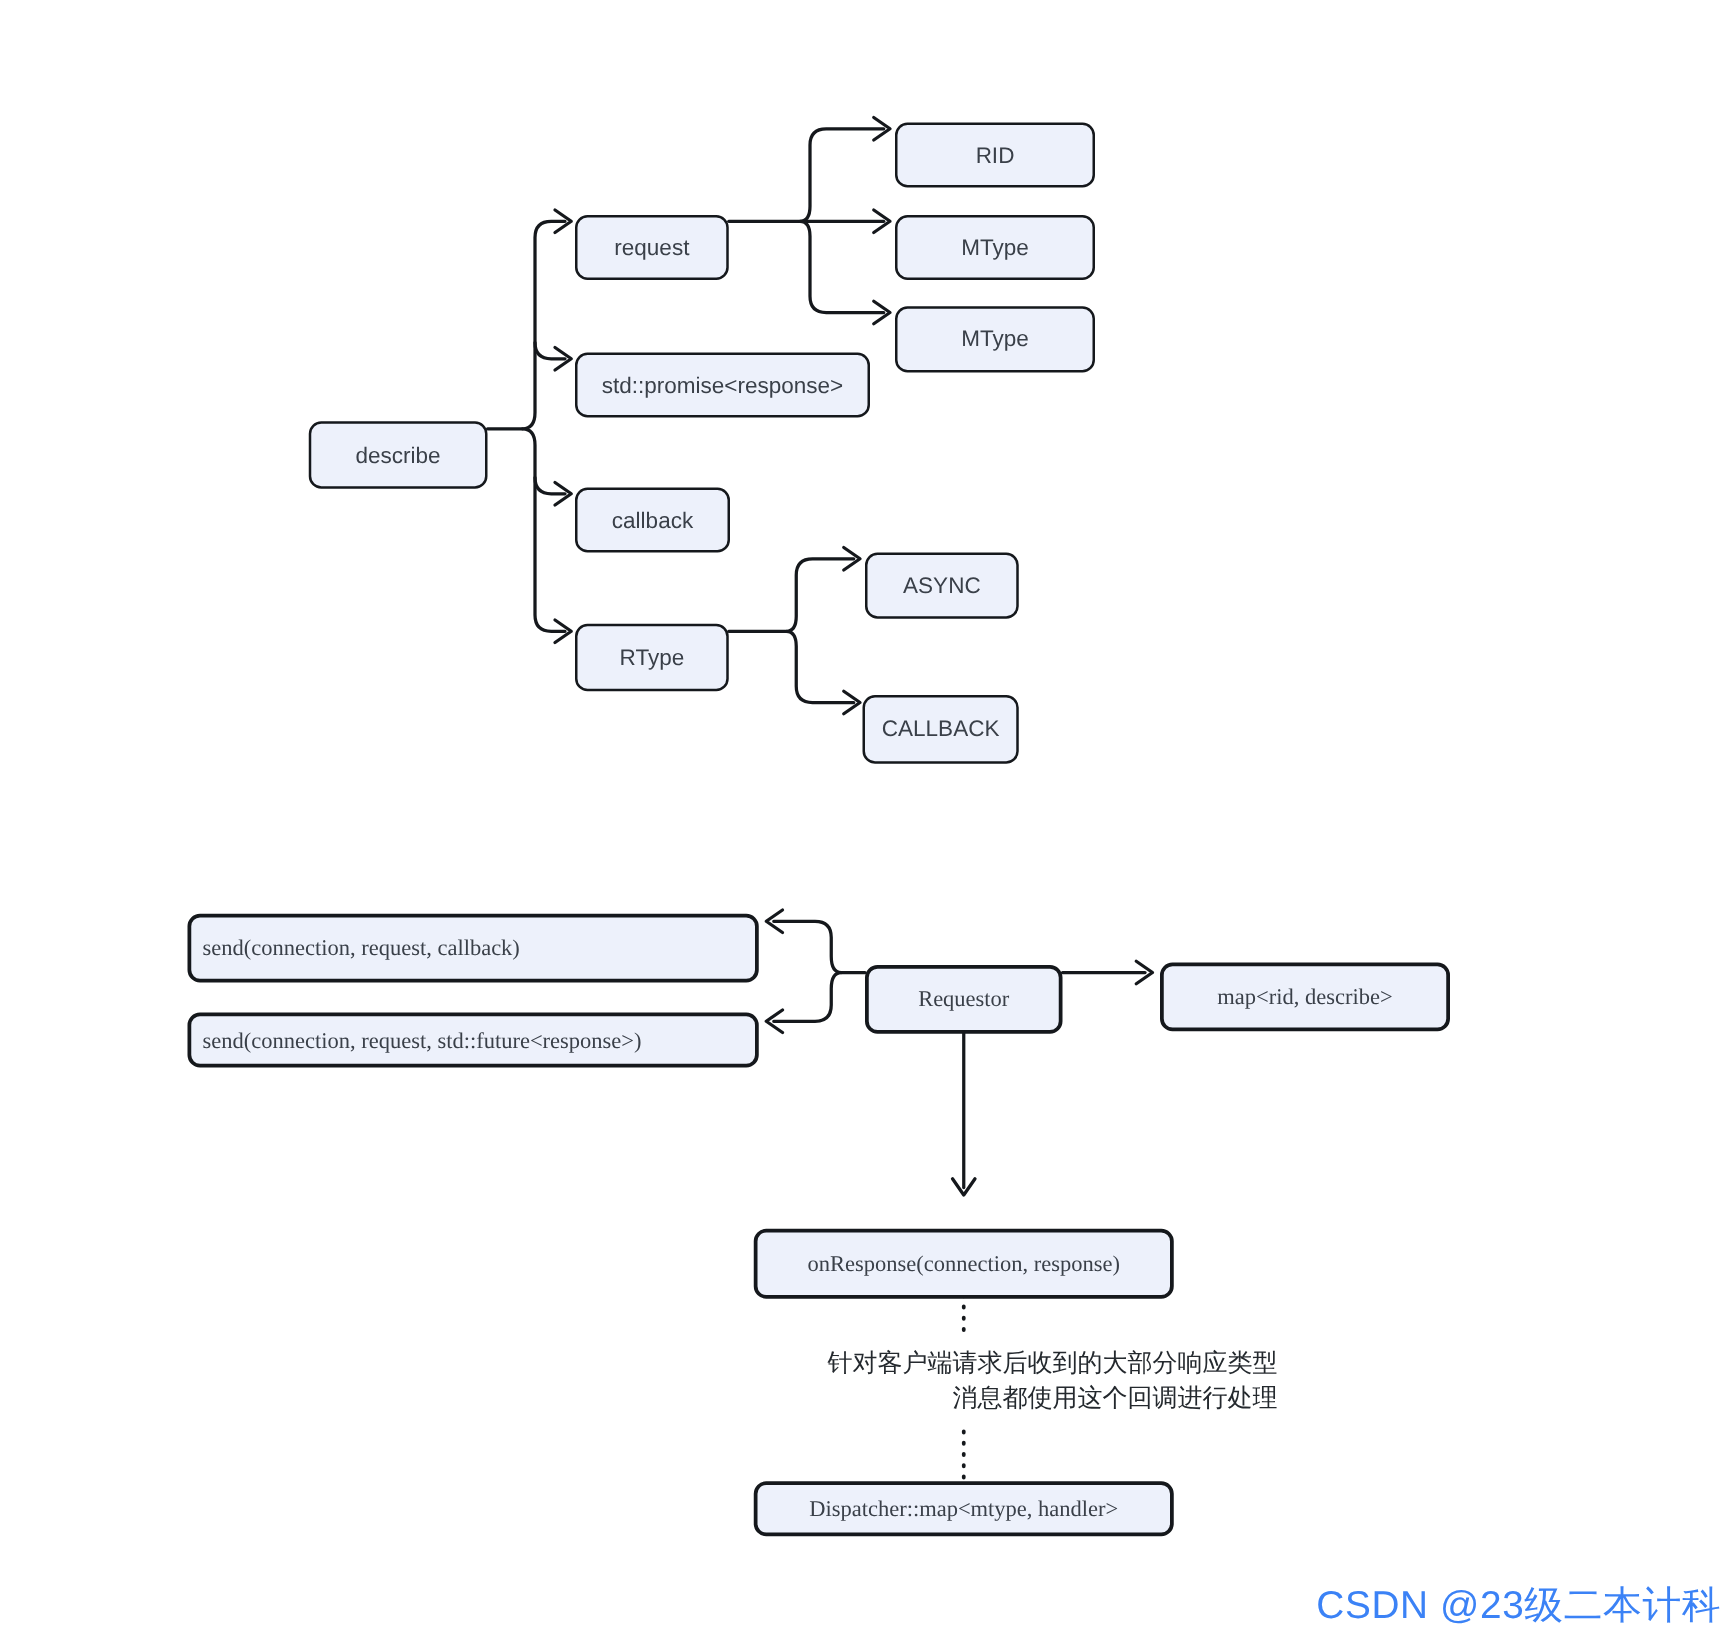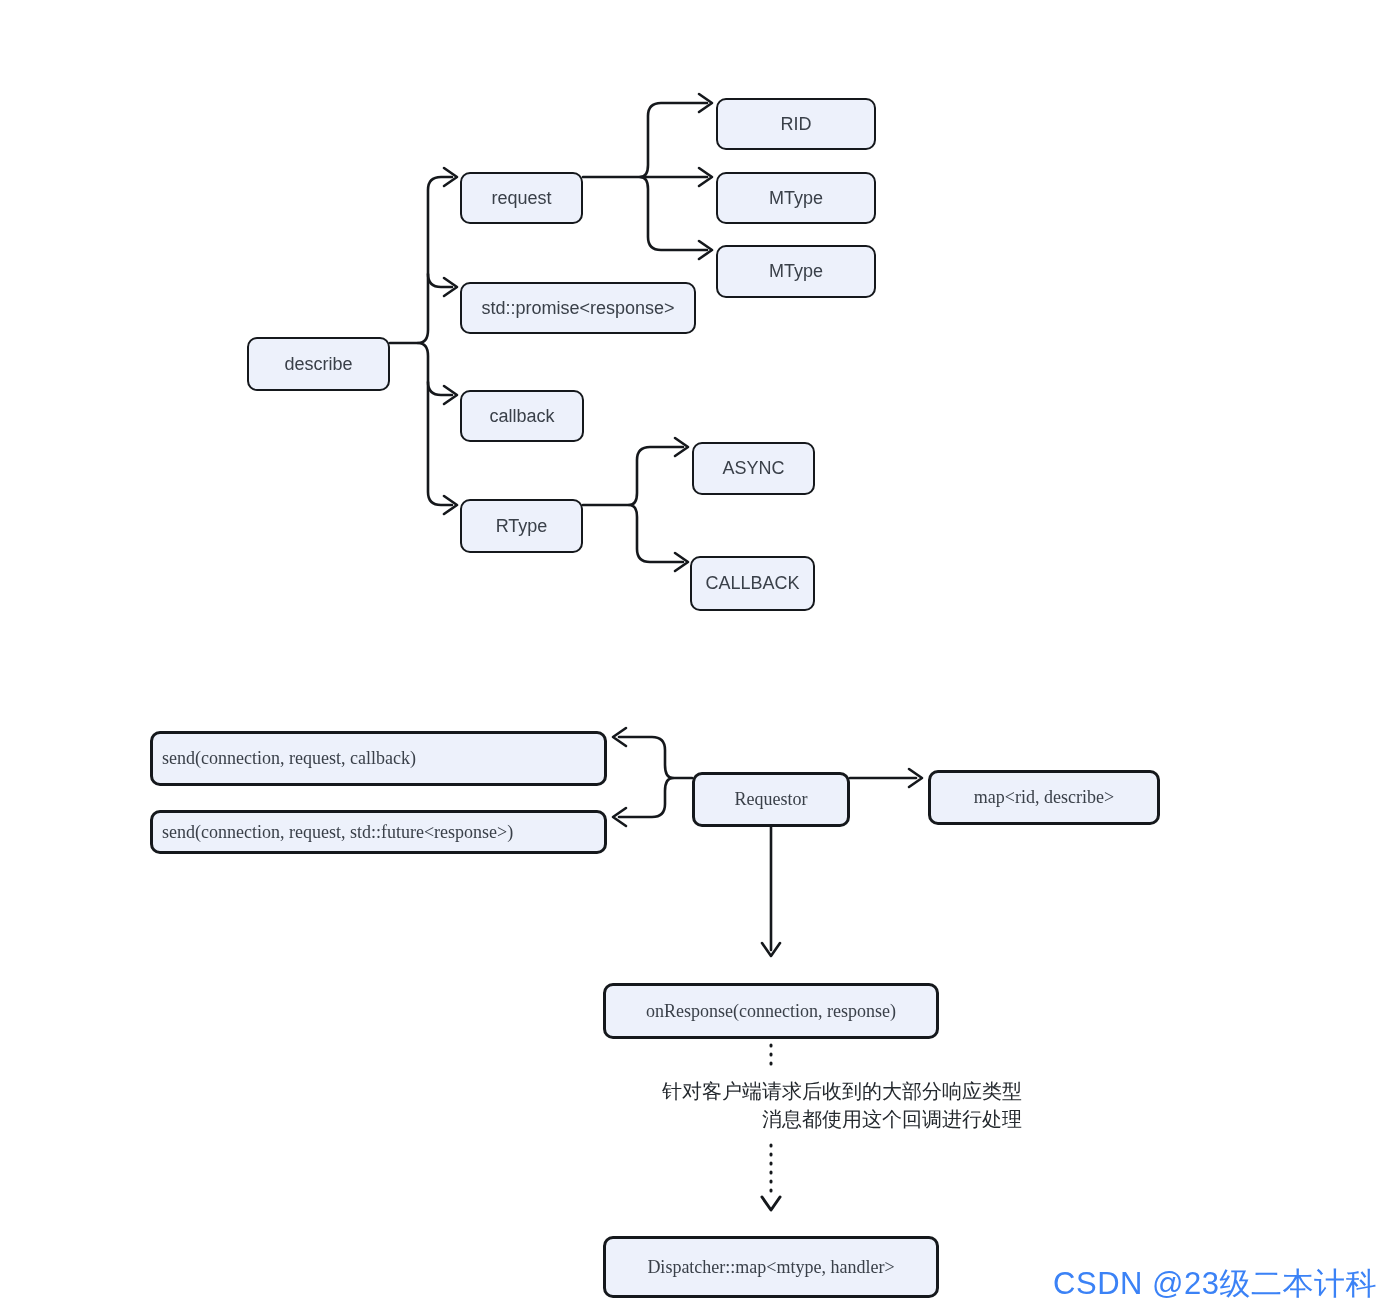--- a/index.html
+++ b/index.html
@@ -117,21 +117,21 @@
   <div class="node" style="left:460px; top:369px; width:124px; height:52px">callback</div>
   <div class="node" style="left:460px; top:478px; width:123px; height:54px">RType</div>
   <div class="node" style="left:692px; top:421px; width:123px; height:53px">ASYNC</div>
   <div class="node" style="left:690px; top:535px; width:125px; height:55px">CALLBACK</div>
 
   <div class="node bold-border left-align" style="left:150px; top:710px; width:457px; height:55px">send(connection, request, callback)</div>
   <div class="node bold-border left-align" style="left:150px; top:789px; width:457px; height:44px">send(connection, request, std::future&lt;response&gt;)</div>
   <div class="node bold-border" style="left:692px; top:751px; width:158px; height:55px">Requestor</div>
   <div class="node bold-border" style="left:928px; top:749px; width:232px; height:55px">map&lt;rid, describe&gt;</div>
   <div class="node bold-border" style="left:603px; top:962px; width:336px; height:56px">onResponse(connection, response)</div>
-  <div class="node bold-border" style="left:603px; top:1215px; width:336px; height:62px">Dispatcher::map&lt;mtype, handler&gt;</div>
+  <div class="node bold-border" style="left:603px; top:1164px; width:336px; height:44px">Dispatcher::map&lt;mtype, handler&gt;</div>
 
   <div class="annotation">
     <div>针对客户端请求后收到的大部分响应类型</div>
     <div>消息都使用这个回调进行处理</div>
   </div>
 
   <div class="watermark">CSDN @23级二本计科</div>
 
 </div>
 

